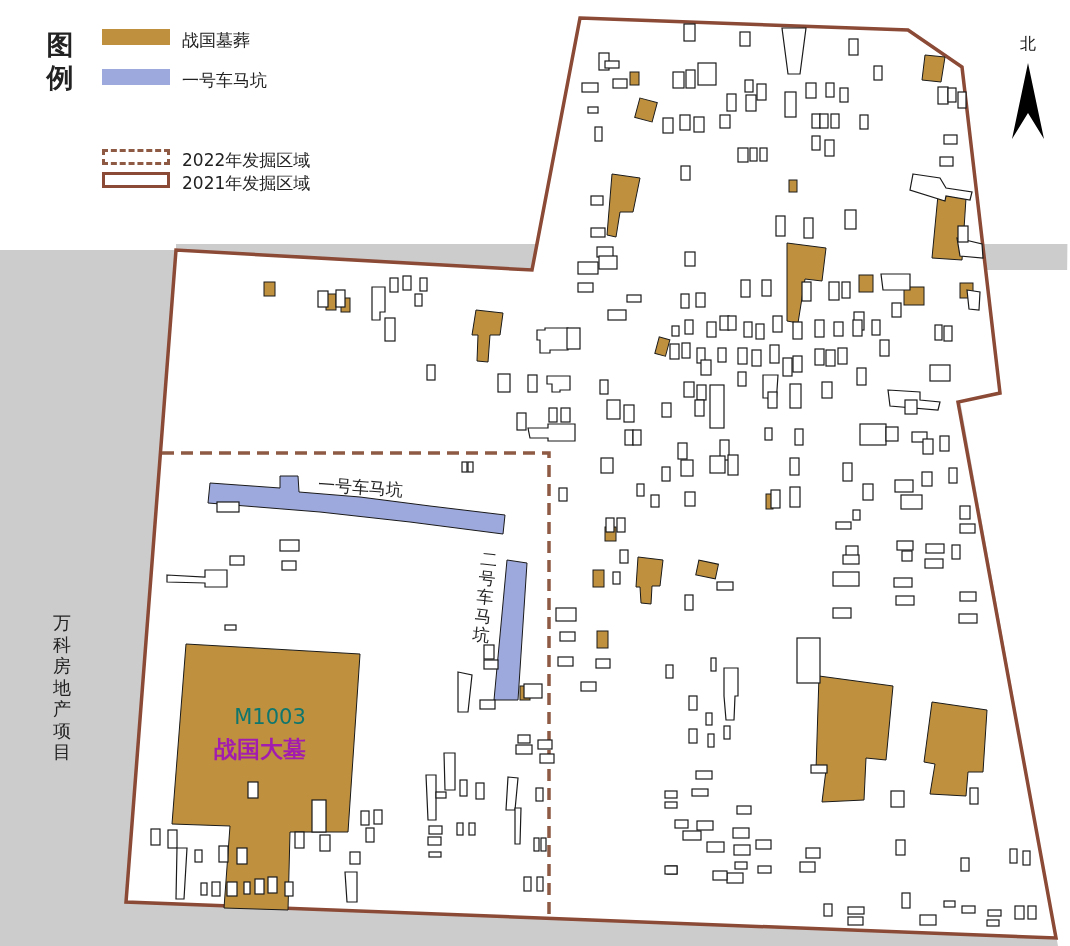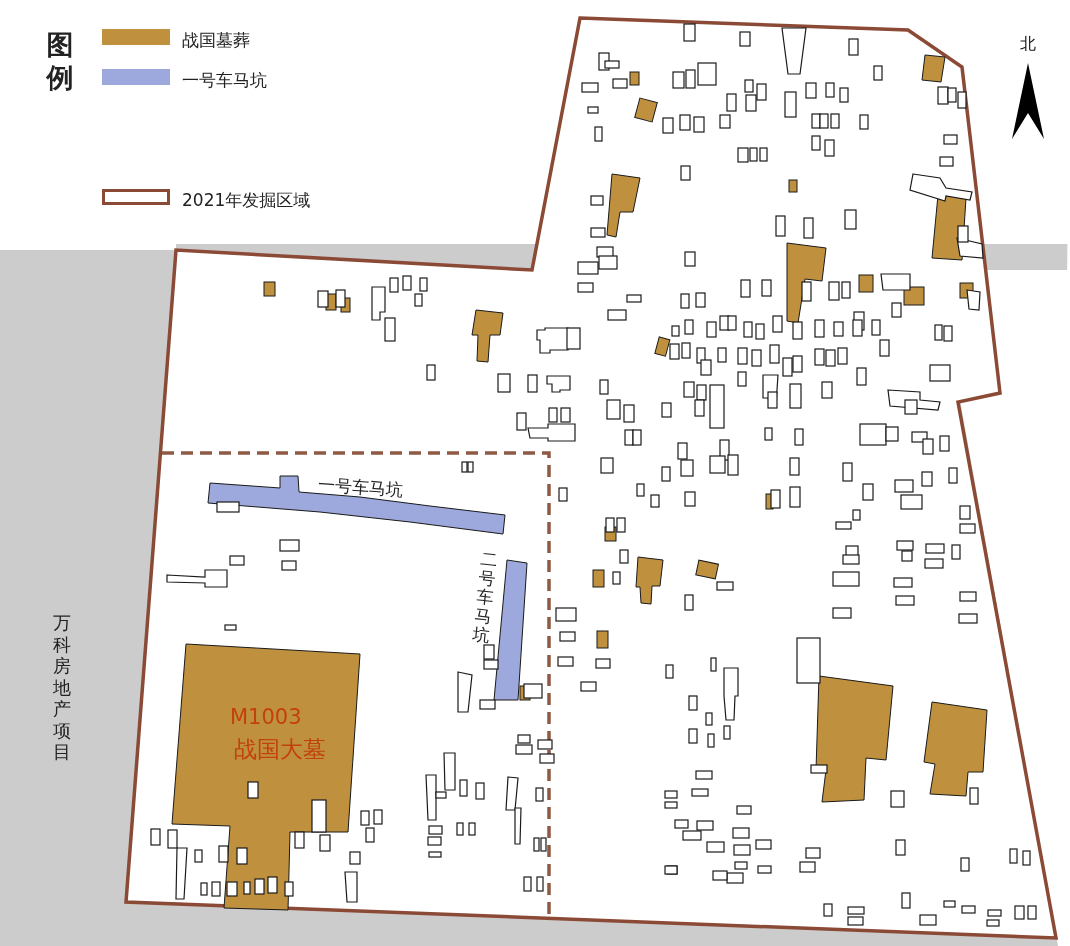--- a/index.html
+++ b/index.html
@@ -377,21 +377,25 @@
     <span>例</span>
   </div>
   <div class="legend-item" style="top:29px">
     <div class="swatch sw-warring"></div>
     <span class="legend-label">战国墓葬</span>
   </div>
   <div class="legend-item" style="top:69px">
     <div class="swatch sw-pit"></div>
     <span class="legend-label">一号车马坑</span>
   </div>
-  <div class="legend-item" style="top:189px">
+  <div class="legend-item" style="top:149px">
+    <div class="swatch sw-2022"></div>
+    <span class="legend-label">2022年发掘区域</span>
+  </div>
+  <div class="legend-item" style="top:172px">
     <div class="swatch sw-2021"></div>
     <span class="legend-label">2021年发掘区域</span>
   </div>
 </div>
 
 <div class="north">
   <div class="north-label">北</div>
   <svg width="36" height="84" viewBox="0 0 36 84" style="margin-top:8px">
     <polygon points="18,0 34,76 18,50 2,76" fill="#000"></polygon>
   </svg>
@@ -410,14 +414,14 @@
 <div class="map-label" style="left:318px; top:476px; font-size:17px; transform:rotate(4deg);">一号车马坑</div>
 
 <div class="map-label" style="left:475px; top:550px; width:20px; font-size:17px; line-height:19px; text-align:center; transform:rotate(6deg);">
   <div>二</div>
   <div>号</div>
   <div>车</div>
   <div>马</div>
   <div>坑</div>
 </div>
 
-<div class="map-label" style="left:230px; top:705px; font-size:21px; color:#c2410c; width:80px; ">M1003</div>
-<div class="map-label" style="left:214px; top:734px; font-size:23px; color:#c2410c; font-weight:normal; width:112px; text-align:right;">战国大墓</div>
+<div class="map-label" style="left:230px; top:705px; font-size:21px; color:#0f766e; width:80px; text-align:center;">M1003</div>
+<div class="map-label" style="left:214px; top:734px; font-size:23px; color:#a21caf; font-weight:bold; width:112px; text-align:left;">战国大墓</div>
 
 </body></html>

